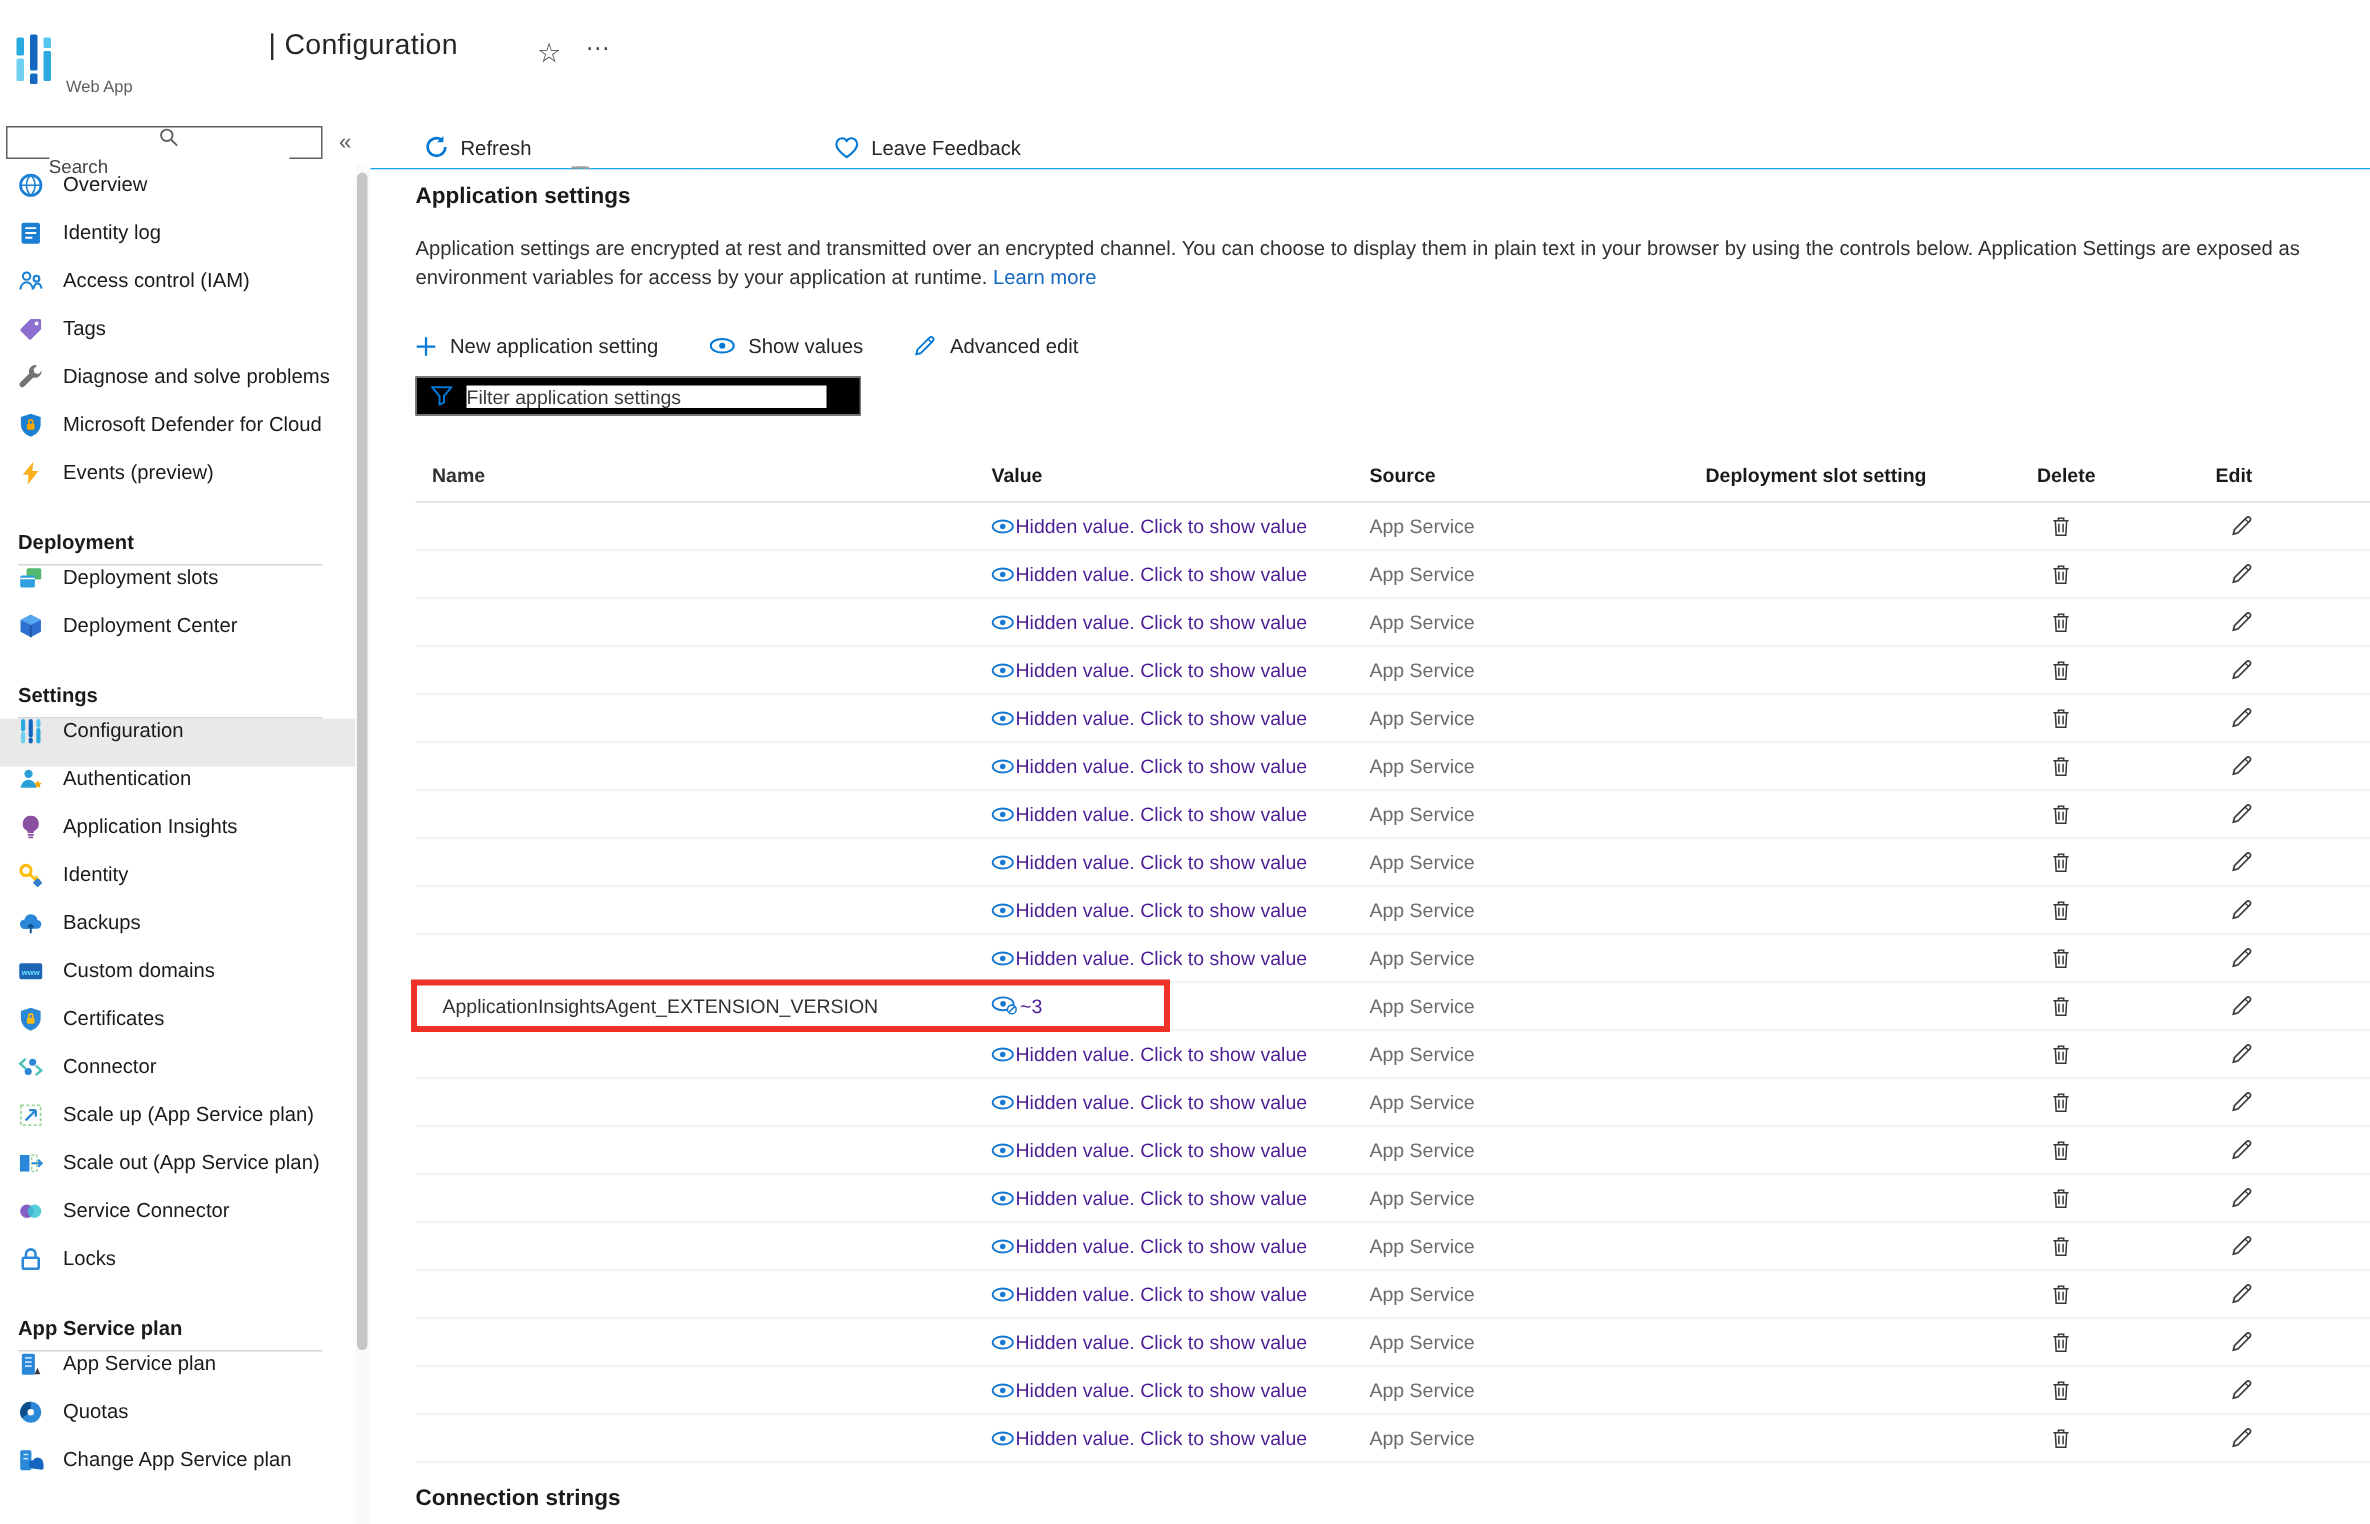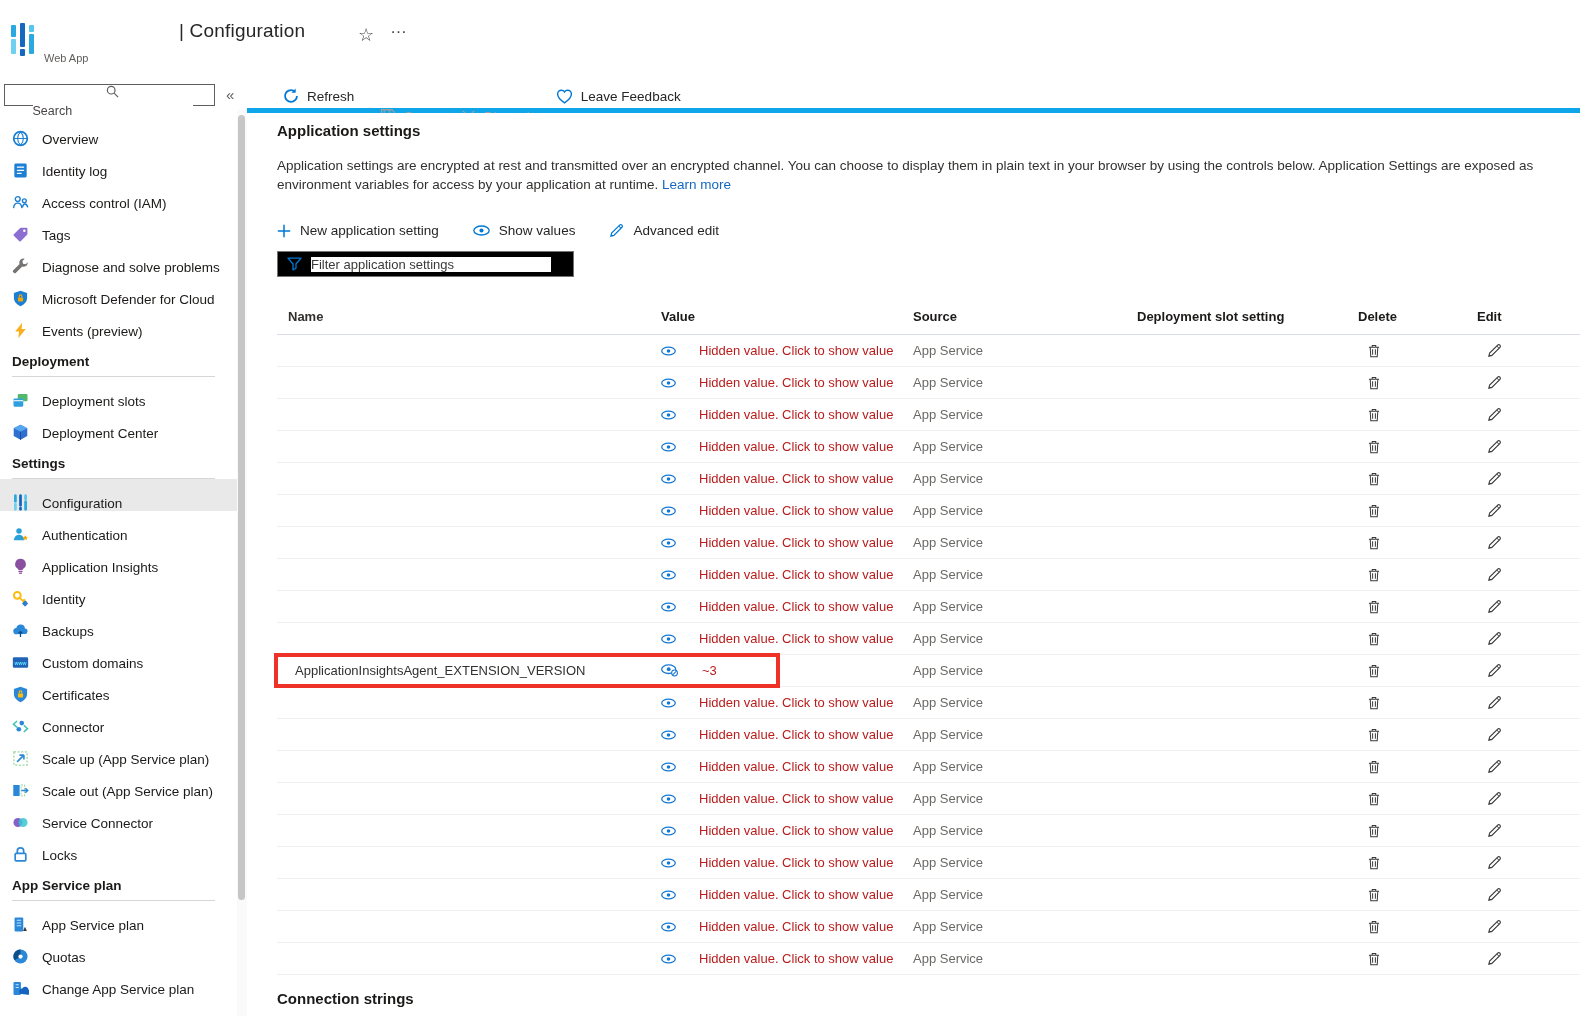--- a/index.html
+++ b/index.html
@@ -15,36 +15,36 @@
   .more-dots { position:absolute; left:390px; top:18px; font-size:17px; color:#454442; letter-spacing:1px; cursor:pointer; }
 
   
   .sidebar { position:absolute; left:0; top:84px; width:237px; bottom:0; background:#fff; }
   .searchbox { position:absolute; left:4px; top:0; width:211px; height:22px; border:1px solid #605e5c;
     display:flex; align-items:center; padding-left:6px; gap:6px; background:#fff;flex-direction:column; }
   .searchbox svg { flex:0 0 auto; }
   .searchbox input { border:none; outline:none; width:160px; font-size:12.5px; font-family:inherit; color:#323130; }
   .searchbox input::placeholder { color:#484644; }
   .nav { position:absolute; left:0; top:31px; right:0; }
-  .nav-item { height:32px; display:flex; align-items:flex-end; padding-left:12px; gap:13px;
+  .nav-item { height:32px; display:flex; align-items:flex-start; padding-left:12px; gap:13px;
     font-size:13.5px; color:#1b1a19; cursor:pointer; white-space:nowrap; }
   .nav-item.selected { background:#e9e9e9; }
   .nav-item .ic { width:17px; height:17px; flex:0 0 auto; display:inline-flex; }
   .nav-section { height:38px; display:flex; align-items:flex-end; padding:0 22px 8px 12px;
     font-size:13.5px; font-weight:700; color:#1b1a19; position:relative; }
   .nav-section::after { content:""; position:absolute; left:12px; right:22px; bottom:0; border-bottom:1px solid #d6d6d6; }
 
   
   .side-scroll { position:absolute; left:237px; top:110px; width:10px; bottom:0; background:#fafafa; }
   .side-scroll .thumb { position:absolute; left:1px; top:5px; width:7px; height:785px; background:#c6c6c6; border-radius:4px; }
   .collapse-btn { position:absolute; left:226px; top:86px; font-size:15px; color:#605e5c; cursor:pointer; }
 
   
   .cmdbar { position:absolute; left:247px; top:84px; right:0; height:29px; display:flex; align-items:center;
-    padding-left:36px; gap:26px; border-bottom:5px solid #0ea5e9; background:#fff; }
+    padding-left:36px; gap:26px; border-bottom:1px solid #0ea5e9; background:#fff; }
   .cmd { display:inline-flex; align-items:center; gap:8px; font-size:13.5px; color:#262626; cursor:pointer; white-space:nowrap; }
   .cmd.disabled { color:#a19f9d; cursor:default;margin-top:40px; }
 
   
   .content { position:absolute; left:247px; top:113px; right:0; bottom:0; padding-left:30px; overflow:hidden; background:#fff; }
   .h-settings { margin-top:9px; font-size:15px; font-weight:700; color:#1b1a19; }
   .desc { margin-top:17px; font-size:13.5px; line-height:19px; color:#323130; white-space:nowrap; }
   .desc a { color:#1567c0; text-decoration:none; cursor:pointer; }
   .actions { margin-top:29px; display:flex; align-items:center; gap:34px; }
   .action { display:inline-flex; align-items:center; gap:9px; font-size:13.5px; color:#262626; cursor:pointer; }
@@ -53,21 +53,21 @@
   .filterbox input { border:none; outline:none; width:240px; font-size:13px; font-family:inherit; color:#323130; }
   .filterbox input::placeholder { color:#3b3a39; }
 
   
   .tbl { margin-top:21px; width:1333px; }
   .trow, .thead { display:grid; grid-template-columns:384px 252px 224px 221px 119px 133px; align-items:center; }
   .thead { height:37px; font-size:13px; font-weight:700; color:#1b1a19; border-bottom:1px solid #d8dde3; }
   .thead .c-name { padding-left:11px; }
   .trow { height:32px; border-bottom:1px solid #f1f0ee; position:relative; font-size:13px; }
   .c-name { padding-left:18px; color:#323130; overflow:hidden; white-space:nowrap; }
-  .c-value { display:flex; align-items:center; gap:23px; color:#b91c1c; cursor:pointer; white-space:nowrap;text-align:right; }
+  .c-value { display:flex; align-items:center; gap:1px; color:#4c1d95; cursor:pointer; white-space:nowrap;text-align:right; }
   .c-source { color:#6b6966; }
   .c-del, .c-edit { padding-left:10px; display:flex; align-items:center; cursor:pointer; }
   .hl-box { position:absolute; left:-3px; top:-2px; width:506px; height:35px; border:4px solid #ef3227; pointer-events:none; z-index:3; }
 
   .h-connstr { margin-top:15px; font-size:15px; font-weight:700; color:#1b1a19; }
   svg { display:block; }
 </style>
 </head>
 <body>
 

